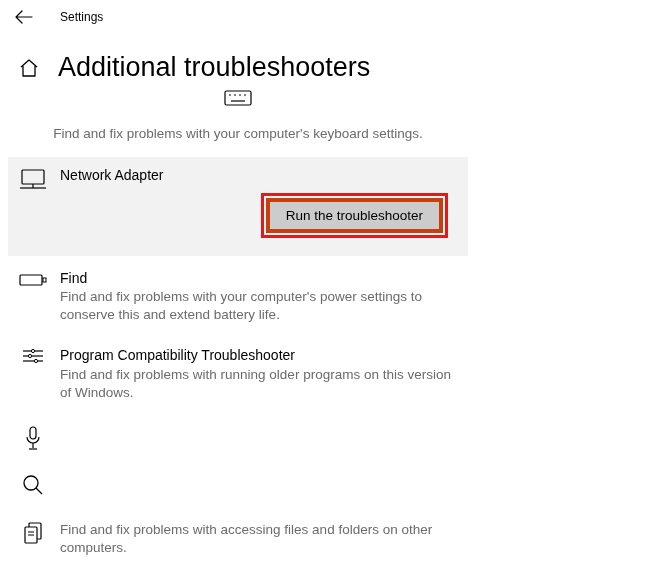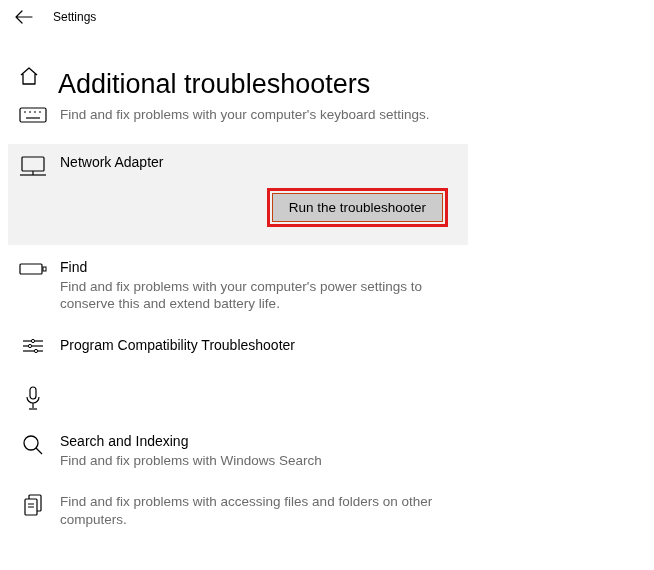--- a/index.html
+++ b/index.html
@@ -11,21 +11,21 @@
     font-family: "Segoe UI", -apple-system, BlinkMacSystemFont, sans-serif;
     background: #ffffff;
     color: #000;
     overflow: hidden;
   }
   .topbar {
     display: flex;
     align-items: center;
     height: 34px;
     padding-left: 14px;
-    gap: 19px;
+    gap: 26px;
   }
   .back-btn {
     width: 20px; height: 20px;
     display: flex; align-items: center; justify-content: center;
     cursor: pointer;
   }
   .app-title {
     font-size: 12px;
     color: #000;
   }
@@ -36,41 +36,41 @@
     gap: 18px;
   }
   .home-icon {
     width: 22px; height: 22px;
     display: flex; align-items: center; justify-content: center;
   }
   .page-title {
     font-size: 27px;
     font-weight: 400;
     color: #000;
-    margin-top: 17px;
   }
   .list {
     padding: 0 0 0 8px;
   }
   .item {
     display: flex;
     padding: 10px 10px 10px 10px;
     gap: 12px;
     width: 460px;
     margin-bottom: 4px;
   }
   .item.partial-first {
     padding-top: 0;
-    align-items: flex-start;
+    align-items: center;
+    flex-direction: column;
   }
   .item.selected {
     background: #f2f2f2;
     padding-bottom: 18px;
     flex-direction: column;
-    gap: 10px;
+    gap: 2px;
   }
   .item-row {
     display: flex;
     gap: 12px;
     width: 100%;
   }
   .item-icon {
     width: 30px;
     min-width: 30px;
     height: 24px;
@@ -99,21 +99,21 @@
     justify-content: flex-end;
     padding-right: 10px;
   }
   .run-highlight {
     border: 3px solid #e11b1b;
     padding: 2px;
     display: inline-block;
   }
   .run-btn {
     background: #cccccc;
-    border: 1px solid #c2410c;
+    border: 4px solid #c2410c;
     font-size: 13.5px;
     padding: 6px 16px;
     cursor: pointer;
     font-family: inherit;
   }
   svg { display: block; }
 </style>
 </head>
 <body>
 
@@ -195,20 +195,21 @@
         <line x1="11" y1="8" x2="22" y2="8" stroke="#000" stroke-width="1.2"></line>
         <line x1="2" y1="13" x2="13" y2="13" stroke="#000" stroke-width="1.2"></line>
         <line x1="17" y1="13" x2="22" y2="13" stroke="#000" stroke-width="1.2"></line>
         <circle cx="12" cy="3" r="1.6" stroke="#000" stroke-width="1" fill="none"></circle>
         <circle cx="9" cy="8" r="1.6" stroke="#000" stroke-width="1" fill="none"></circle>
         <circle cx="15" cy="13" r="1.6" stroke="#000" stroke-width="1" fill="none"></circle>
       </svg>
     </div>
     <div class="item-text">
       <div class="item-title">Program Compatibility Troubleshooter</div>
+      <div class="item-desc">Find and fix problems with running older programs on this version of Windows.</div>
     </div>
   </div>
 
   <div class="item">
     <div class="item-icon">
       <svg width="18" height="26" viewBox="0 0 18 26">
         <rect x="6" y="1" width="6" height="12" rx="3" stroke="#000" stroke-width="1.2" fill="none"></rect>
         <path d="M3 11 a6 6 0 0 0 12 0" stroke="#000" stroke-width="1.2" fill="none"></path>
         <line x1="9" y1="17" x2="9" y2="22" stroke="#000" stroke-width="1.2"></line>
         <line x1="5" y1="23" x2="13" y2="23" stroke="#000" stroke-width="1.2"></line>
@@ -218,24 +219,20 @@
     </div>
   </div>
 
   <div class="item">
     <div class="item-icon">
       <svg width="22" height="22" viewBox="0 0 22 22">
         <circle cx="9" cy="9" r="7" stroke="#000" stroke-width="1.3" fill="none"></circle>
         <line x1="14" y1="14" x2="20" y2="20" stroke="#000" stroke-width="1.3"></line>
       </svg>
     </div>
-    <div class="item-text">
-      <div class="item-title">Search and Indexing</div>
-      <div class="item-desc">Find and fix problems with Windows Search</div>
-    </div>
   </div>
 
   <div class="item">
     <div class="item-icon">
       <svg width="22" height="26" viewBox="0 0 22 26">
         <rect x="7" y="1" width="12" height="16" rx="1" stroke="#000" stroke-width="1.2" fill="none"></rect>
         <rect x="3" y="5" width="12" height="16" rx="1" stroke="#000" stroke-width="1.2" fill="#fff"></rect>
         <line x1="6" y1="10" x2="12" y2="10" stroke="#000" stroke-width="1"></line>
         <line x1="6" y1="13" x2="12" y2="13" stroke="#000" stroke-width="1"></line>
       </svg>

